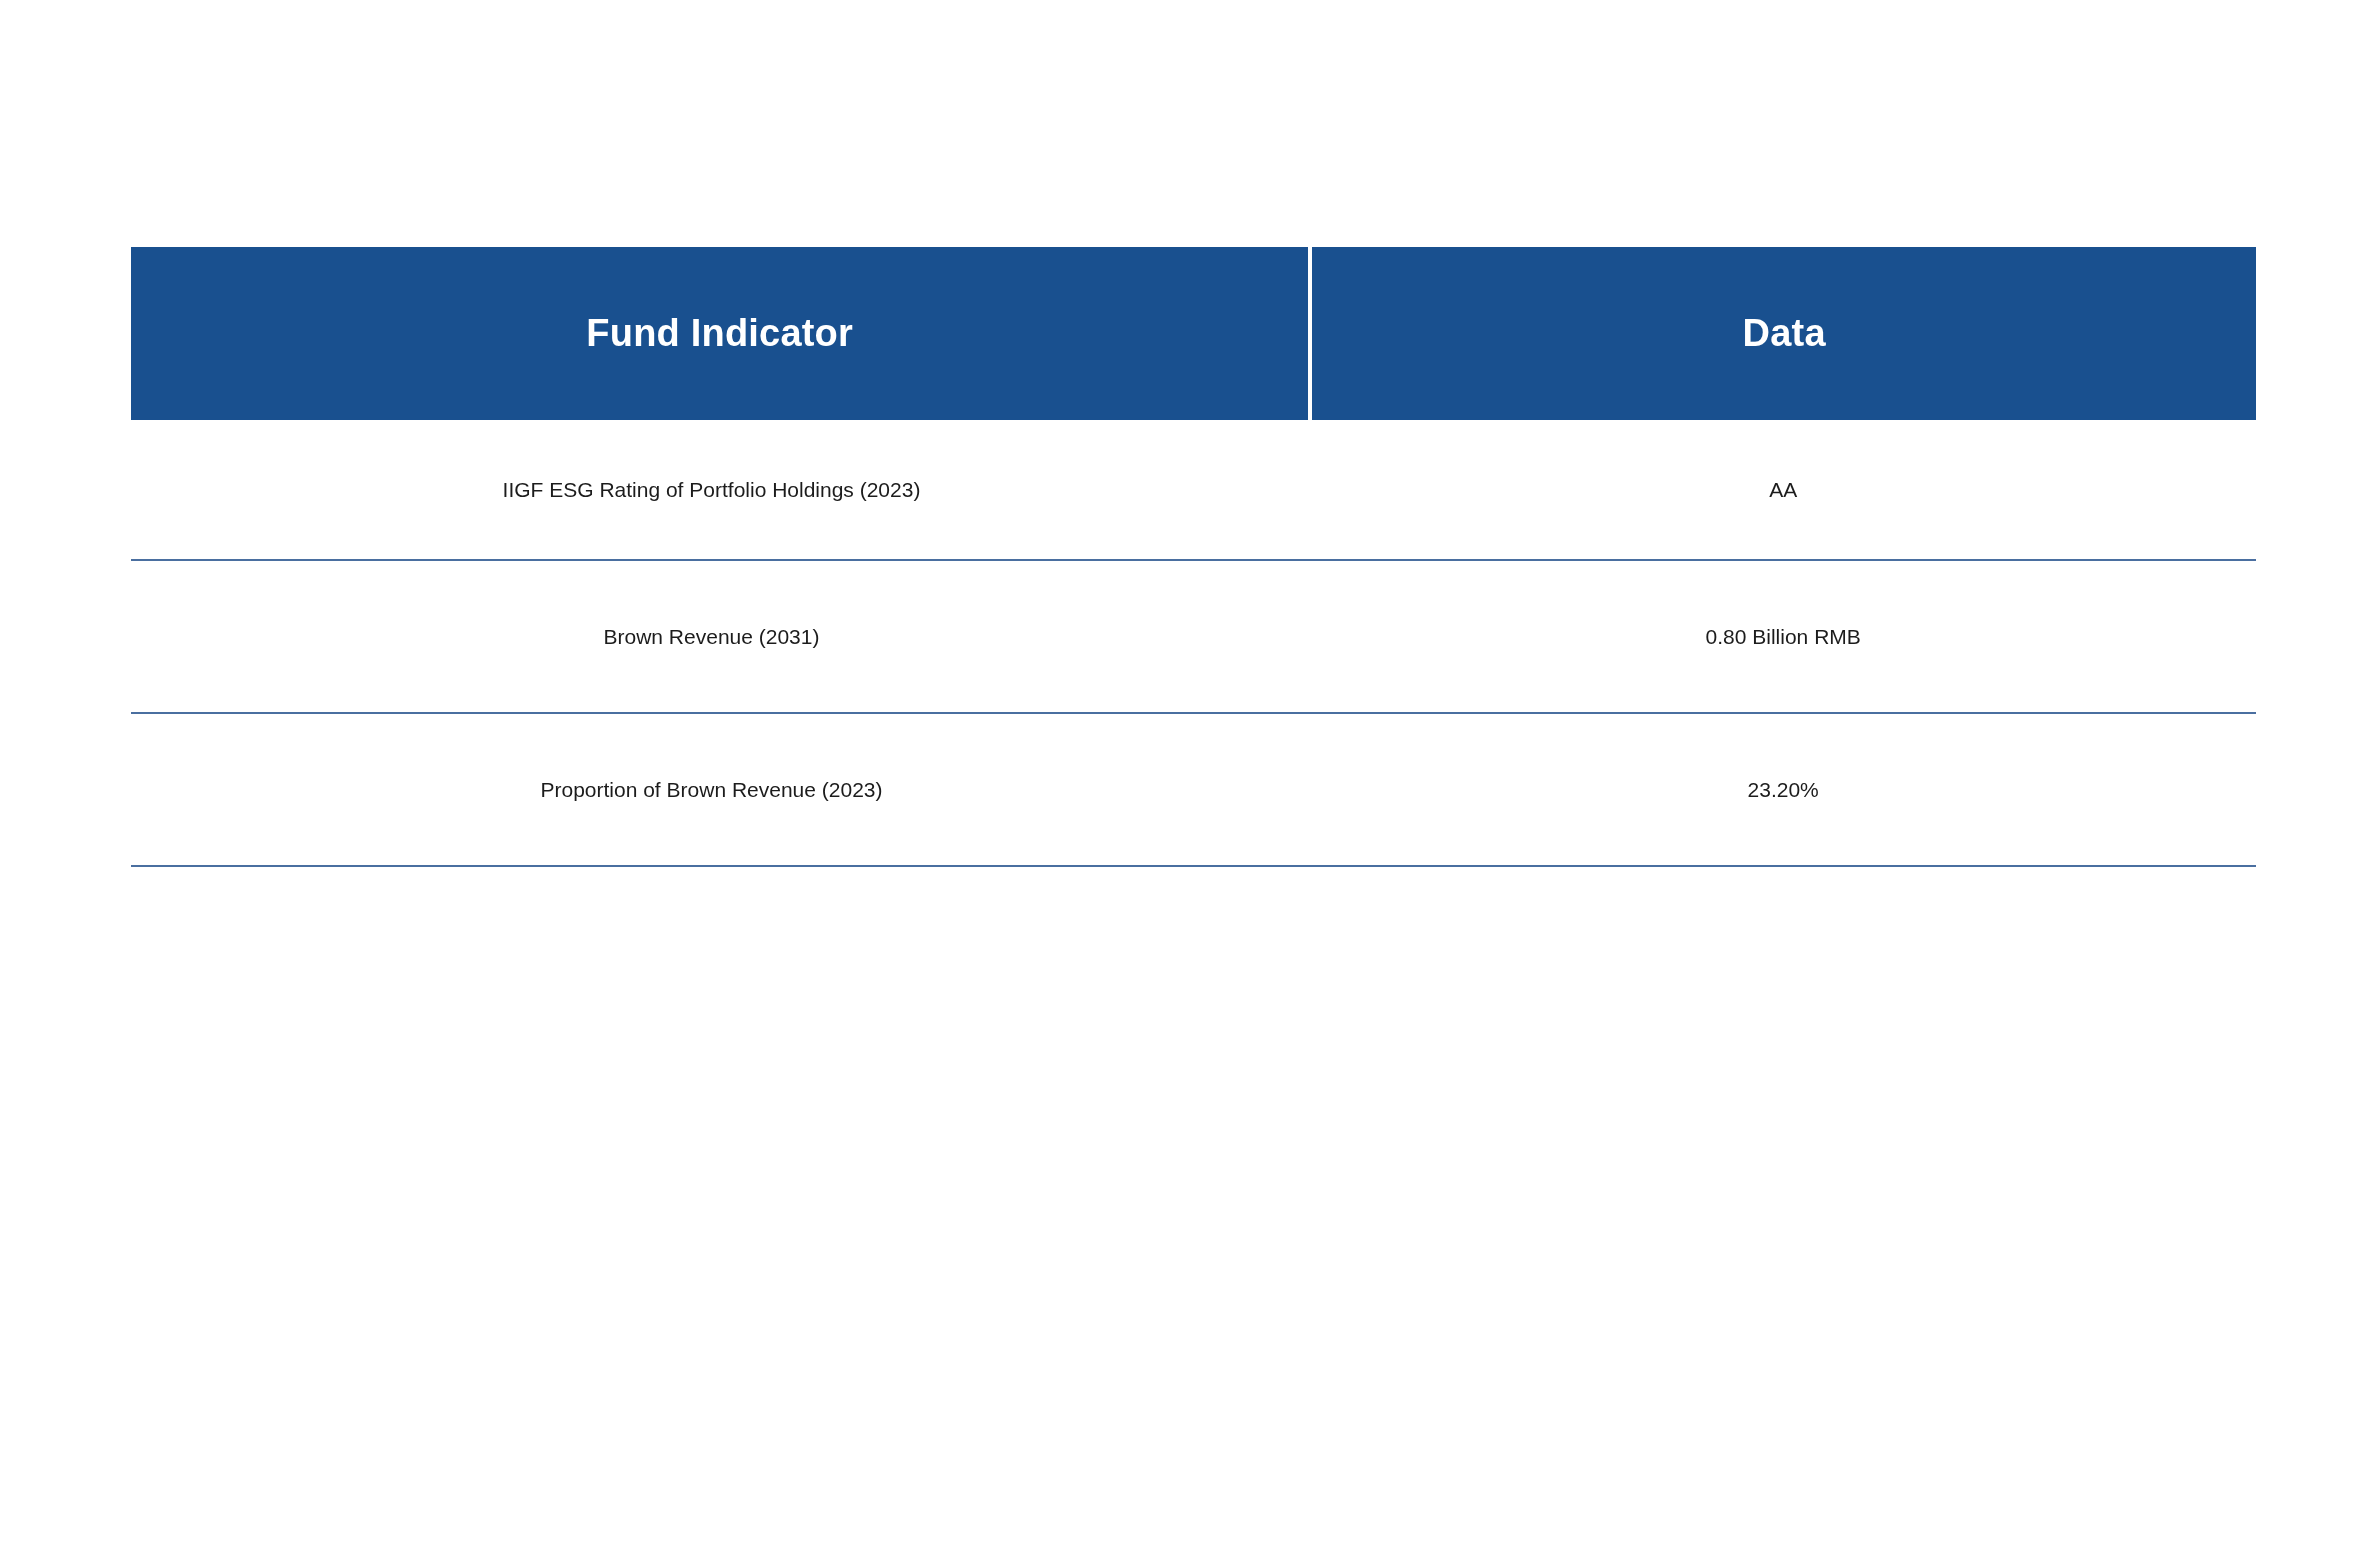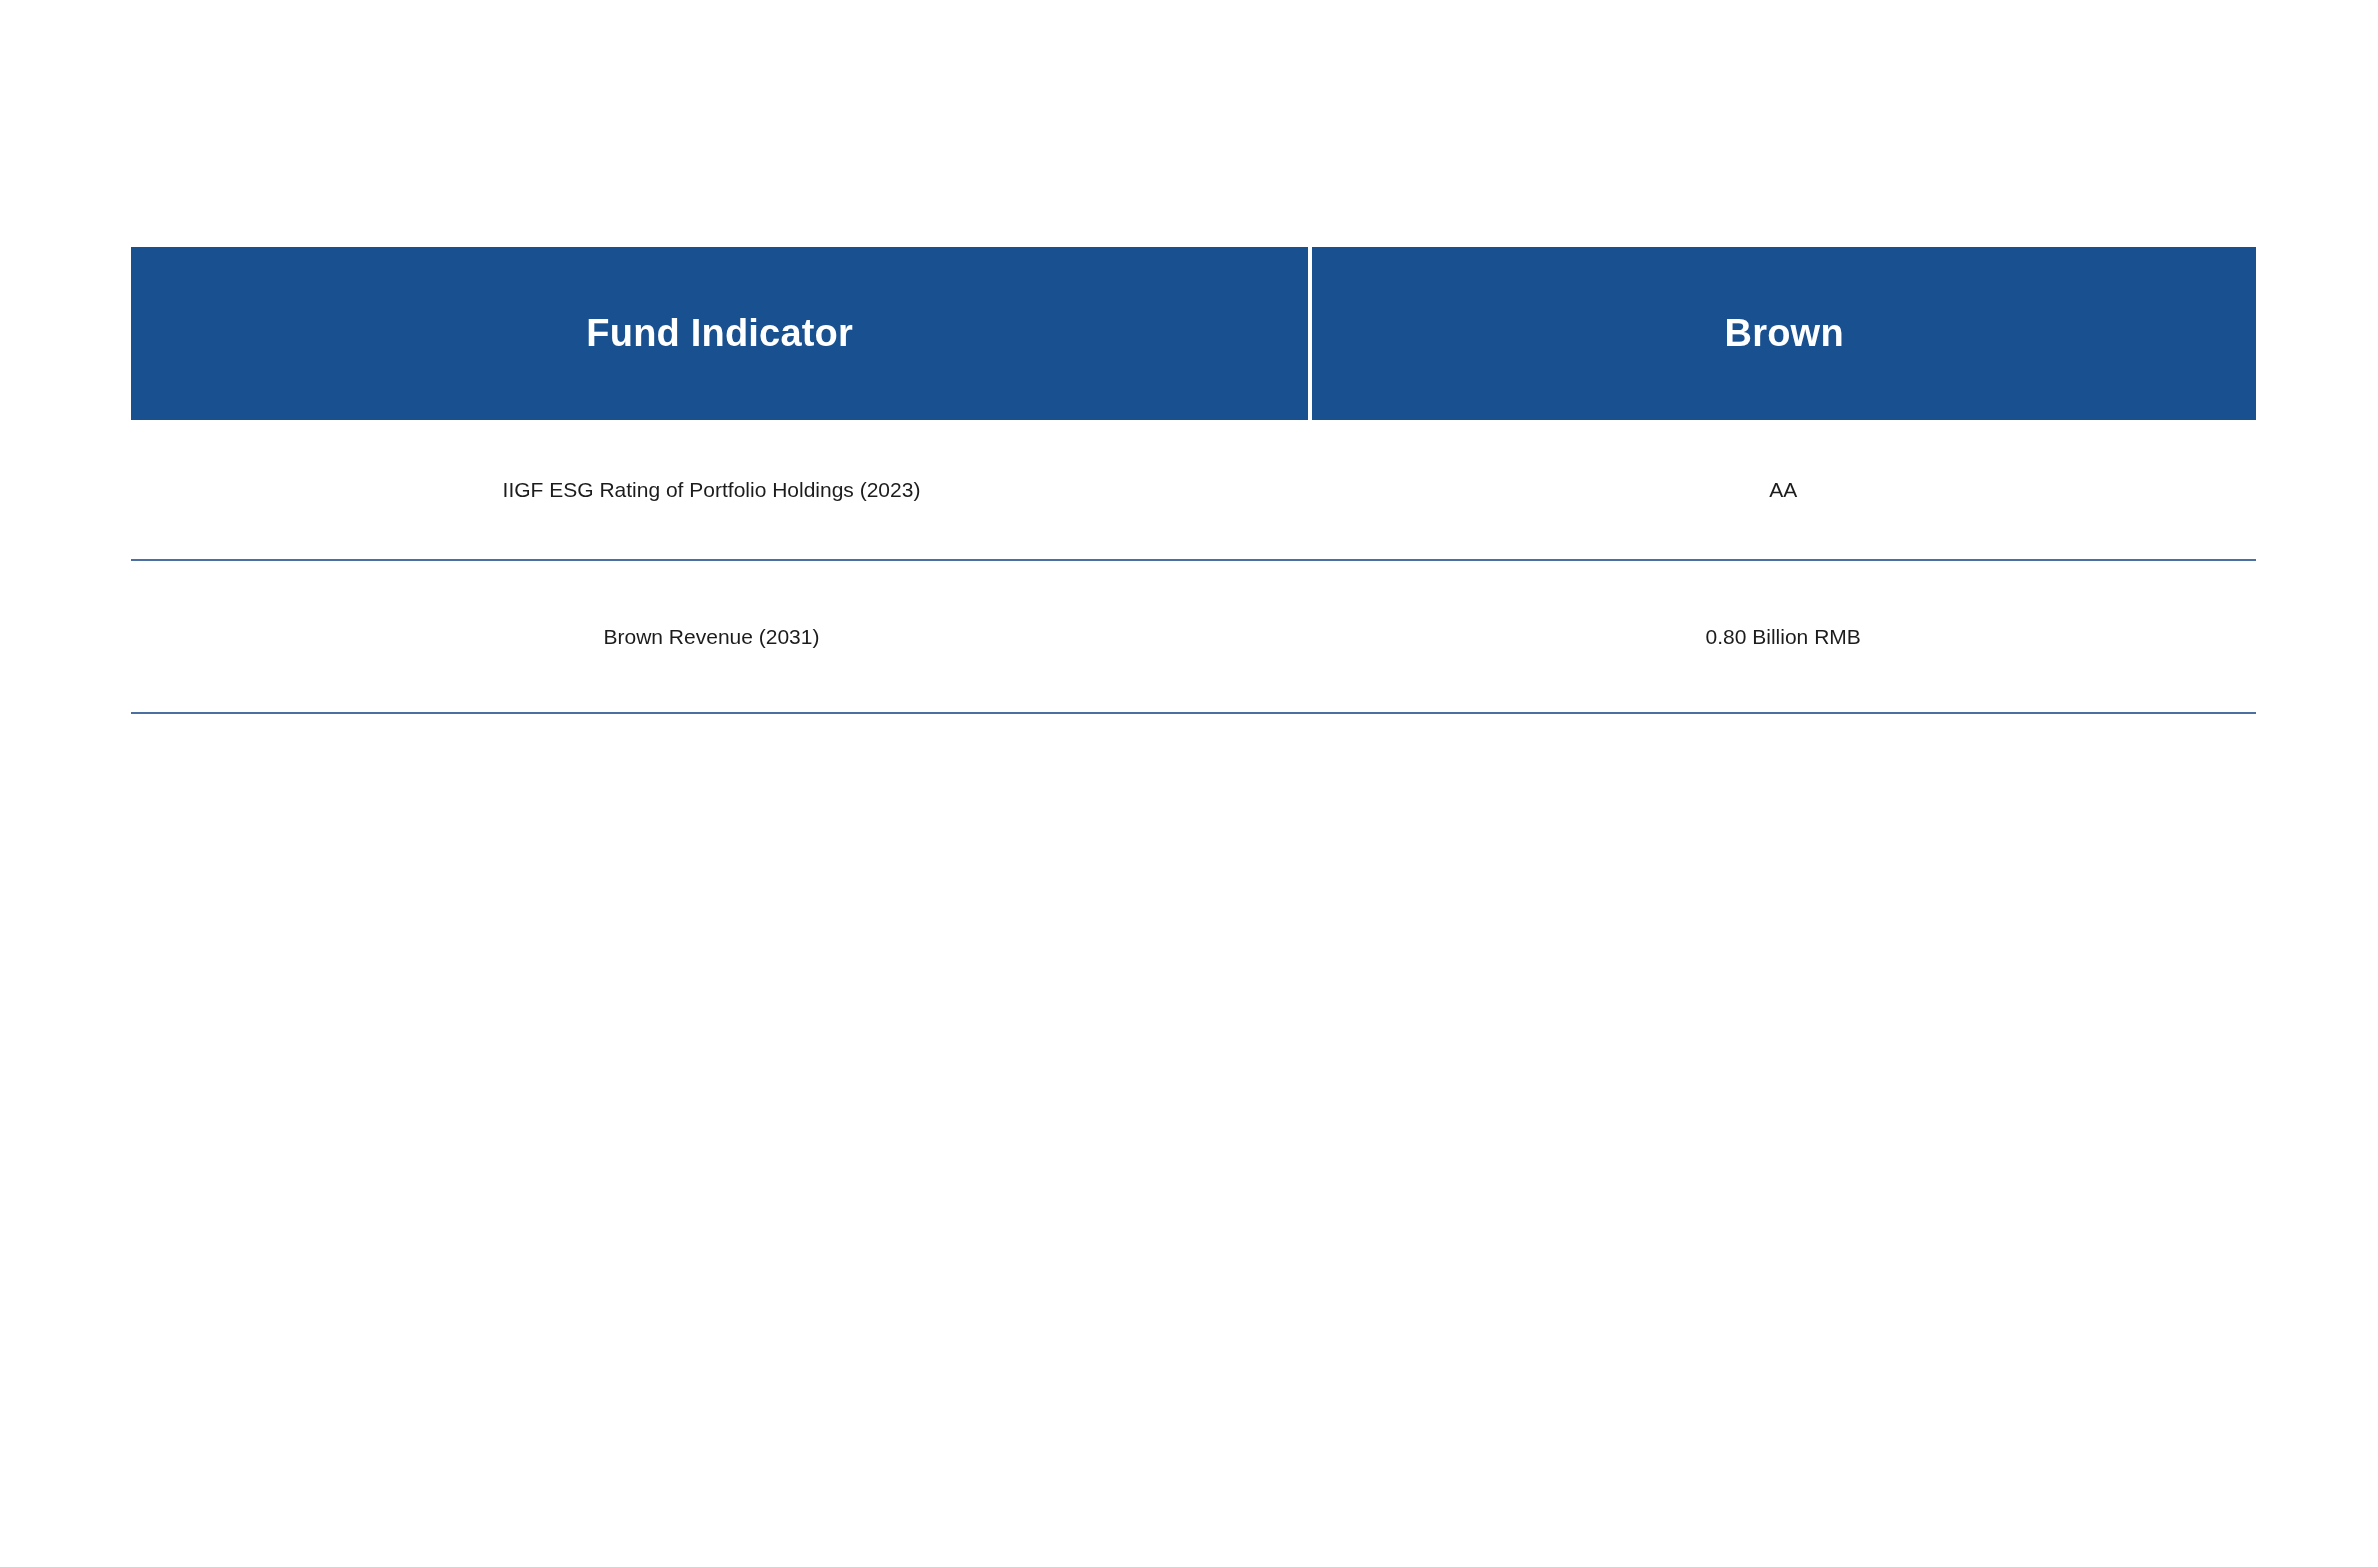--- a/index.html
+++ b/index.html
@@ -78,29 +78,33 @@
 <div class="page">
   <div class="table-wrap">
     <table class="fund-table">
       <colgroup>
         <col class="col-indicator">
         <col class="col-data">
       </colgroup>
       <thead>
         <tr>
           <th class="th-indicator">Fund Indicator</th>
-          <th class="th-data">Brown</th>
+          <th class="th-data">Data</th>
         </tr>
       </thead>
       <tbody>
         <tr>
           <td class="cell-indicator">IIGF ESG Rating of Portfolio Holdings (2023)</td>
           <td class="cell-data">AA</td>
         </tr>
         <tr>
           <td class="cell-indicator">Brown Revenue (2031)</td>
           <td class="cell-data">0.80 Billion RMB</td>
         </tr>
+        <tr>
+          <td class="cell-indicator">Proportion of Brown Revenue (2023)</td>
+          <td class="cell-data">23.20%</td>
+        </tr>
       </tbody>
     </table>
   </div>
 </div>
 
 
 </body></html>

